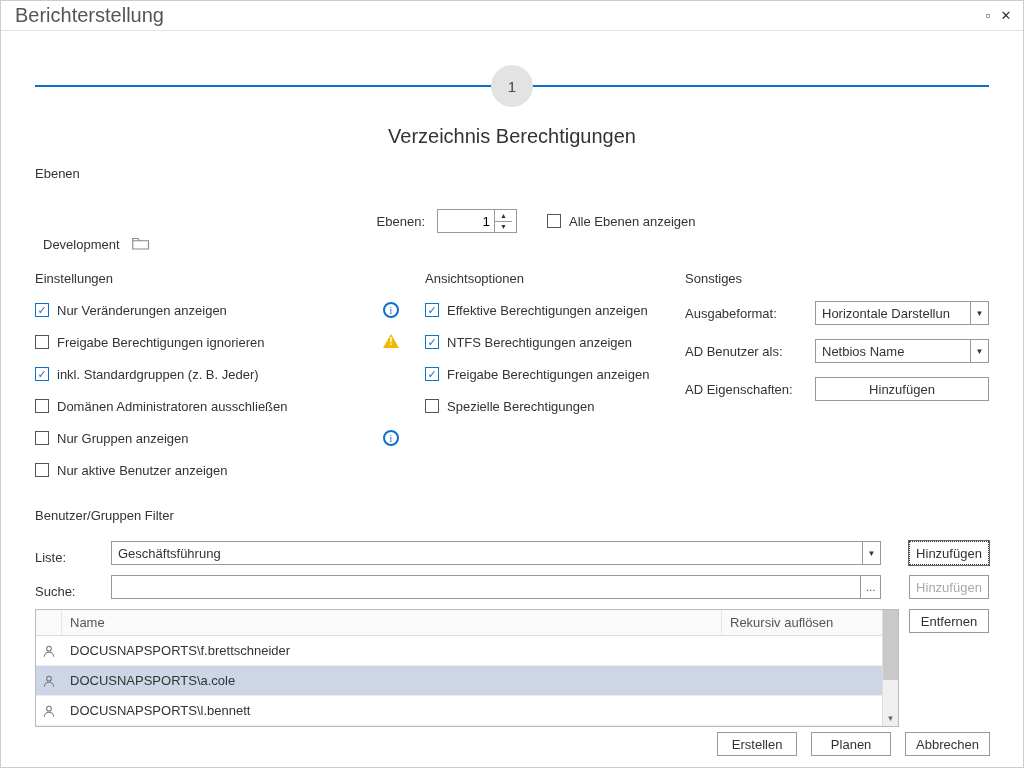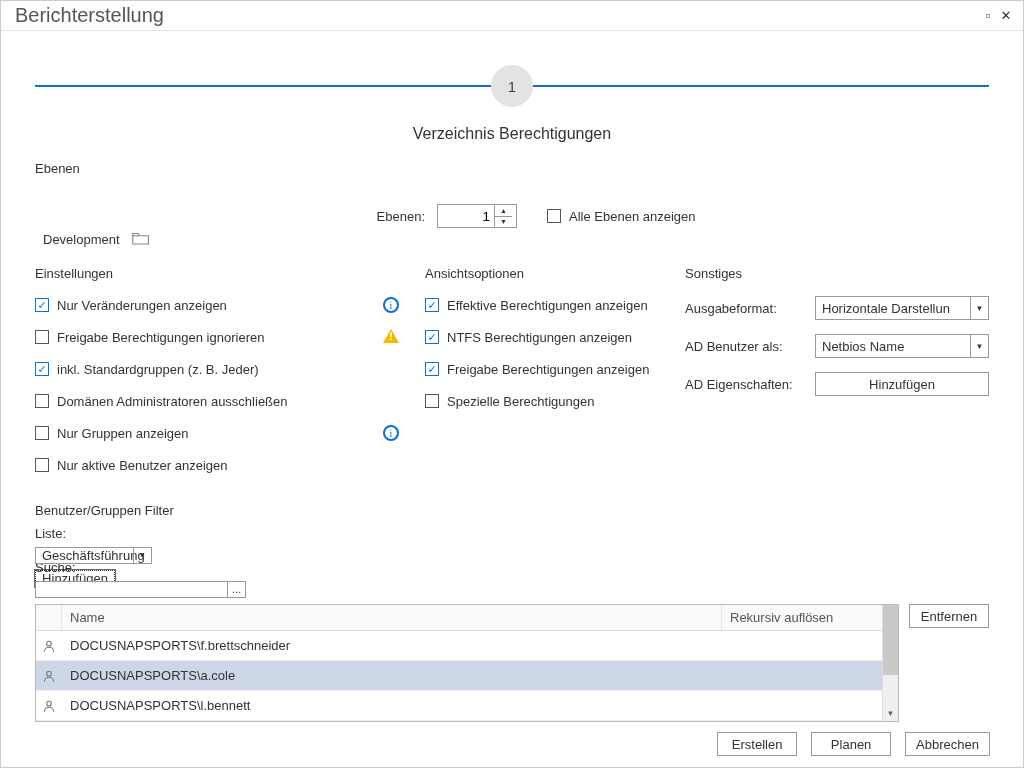--- a/index.html
+++ b/index.html
@@ -56,21 +56,21 @@
     border-radius: 50%;
     background: #e3e3e3;
     display: flex;
     align-items: center;
     justify-content: center;
     font-size: 15px;
     color: #444;
   }
   .step-title {
     text-align: center;
-    font-size: 16px;
+    font-size: 20px;
     color: #333;
     margin-bottom: 18px;
   }
   .section-label {
     color: #333;
     margin-bottom: 8px;
   }
   .row-ebenen {
     display: flex;
     align-items: center;
@@ -214,24 +214,23 @@
     align-items:center;
     justify-content:center;
     padding: 0 10px;
     cursor:pointer;
   }
   .btn.disabled { color:#aaa; cursor:default; }
   .btn.focus { border:1px dotted #333; outline:1px solid #666; }
   .filter-section { margin-top: 22px; }
   .filter-row {
     display:flex;
-    align-items:flex-start;
+    align-items:flex-end;
     height: 34px;
-    gap: 6px;
-    flex-direction: column;
+    gap: 28px;
   }
   .filter-row .flabel { width: 48px; }
   .filter-row .dropdown, .filter-row .textbox { flex:1; }
   .textbox {
     height:24px;
     border:1px solid #999;
     display:flex;
     align-items:center;
     position:relative;
   }

